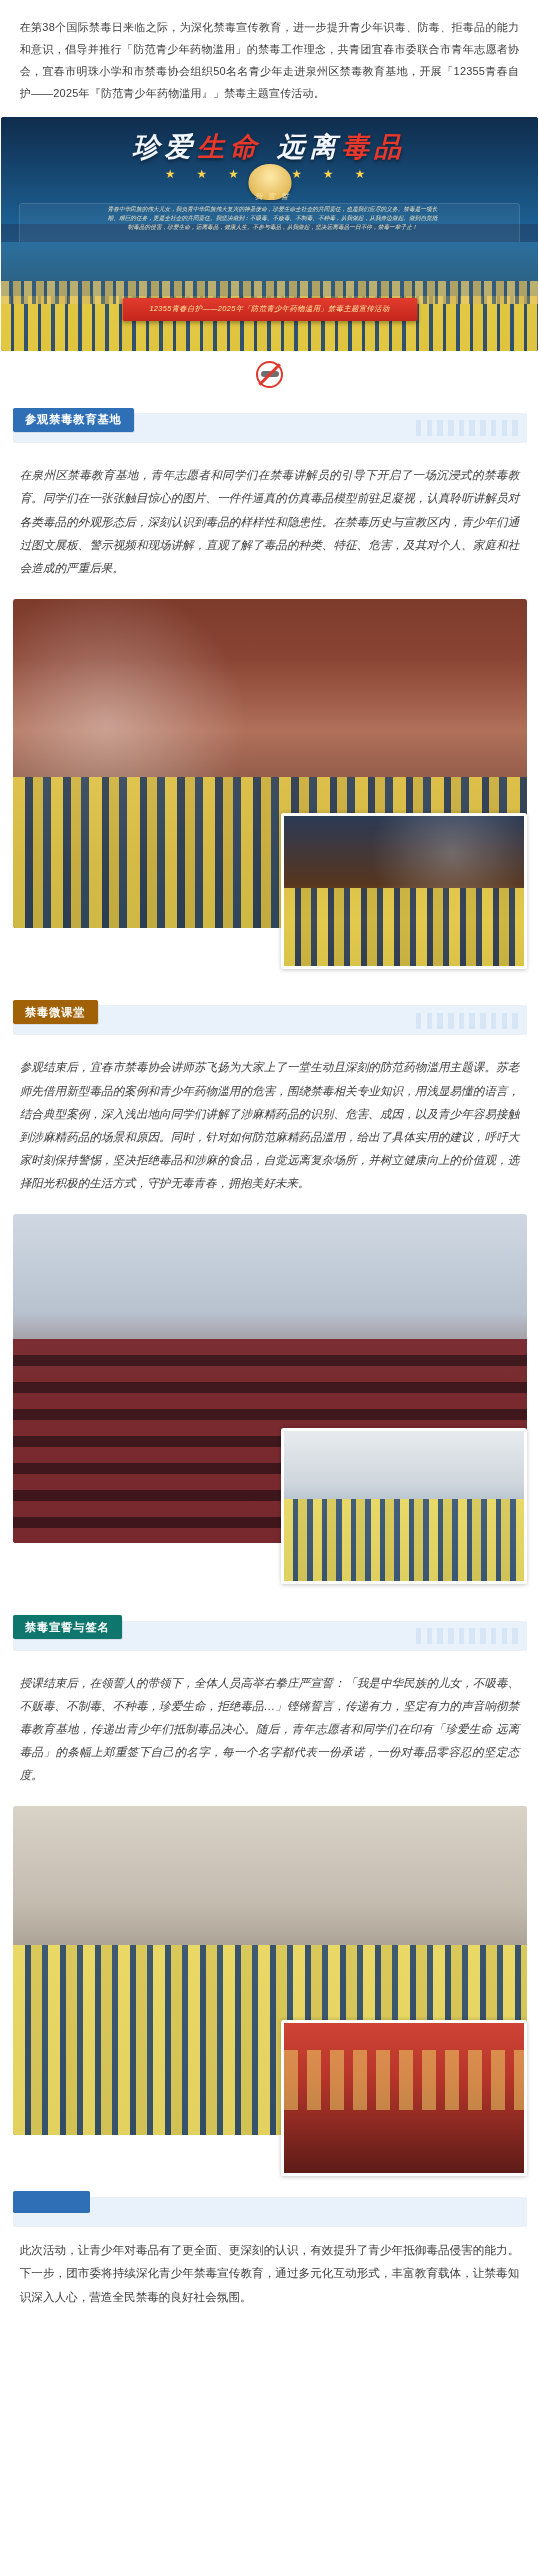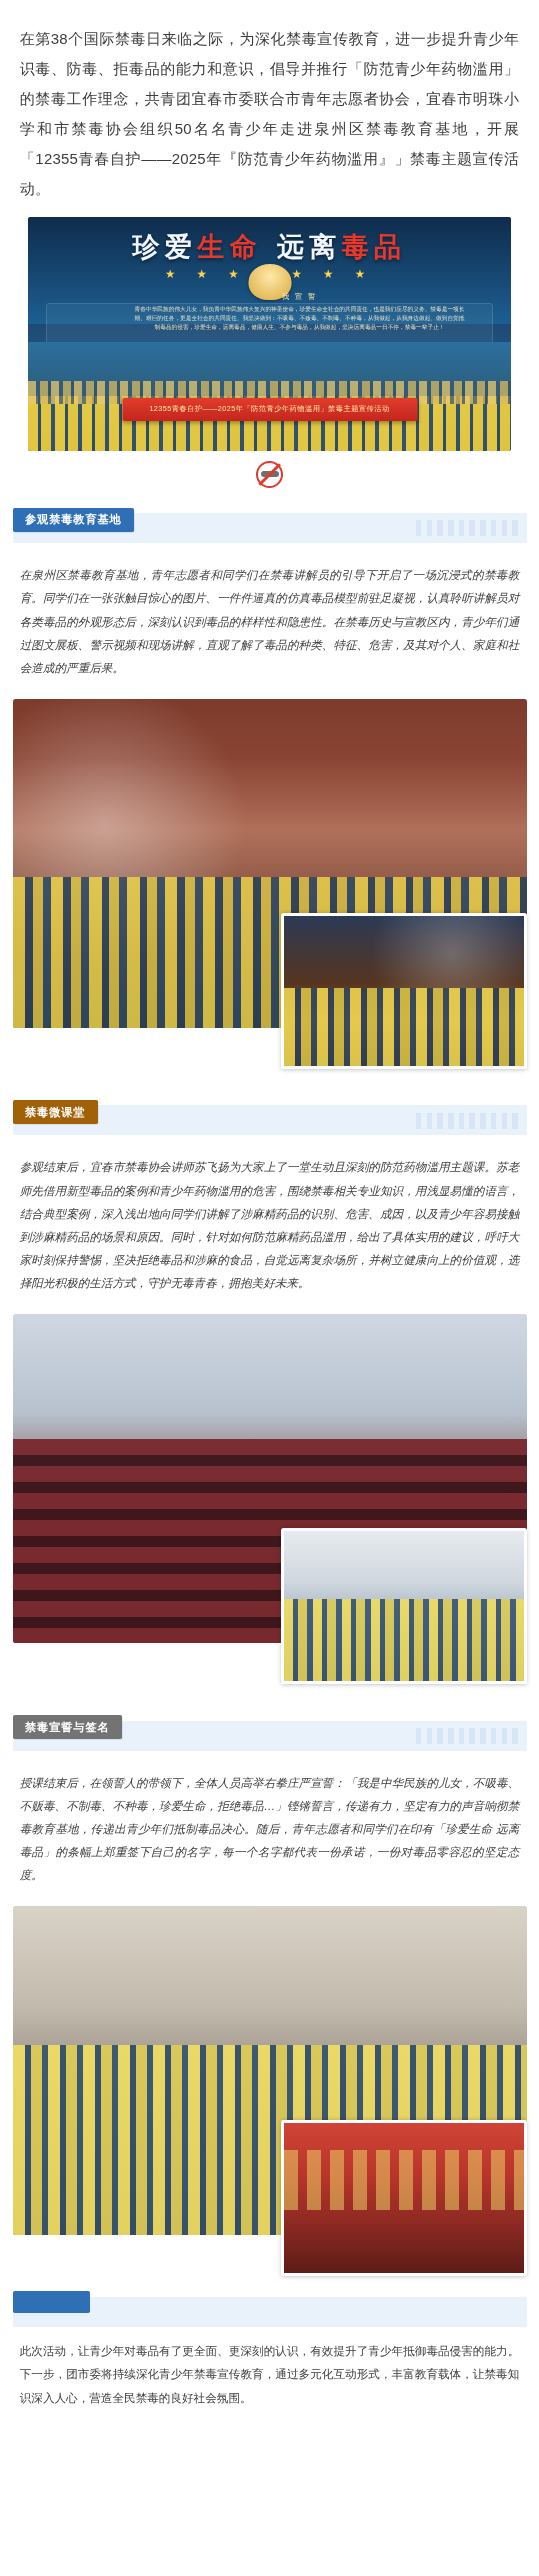--- a/index.html
+++ b/index.html
@@ -15,29 +15,29 @@
   }
   .page {
     width: 539px;
     margin: 0 auto;
     background: #ffffff;
     padding-bottom: 27px;
     box-sizing: border-box;
   }
   .intro {
     padding: 16px 19.7px 12.5px 19.7px;
-    font-size: 15px;
+    font-size: 11px;
     line-height: 2.0;
     text-align: justify;
     color: #3d3d3d;
     letter-spacing: 0.2px;
-    margin-top: 8px;
   }
   .hero-wrap {
-    padding: 0 28px;
+    padding: 0 1px;
+    font-style: italic;
   }
   
   .hero {
     position: relative;
     width: 100%;
     height: 234px;
     border-radius: 2.7px;
     overflow: hidden;
     background: linear-gradient(#173a5e 0%, #1d4a74 45%, #2a6ea0 100%);
   }
@@ -216,21 +216,21 @@
     font-size: 11.2px;
     font-weight: bold;
     letter-spacing: 0.9px;
     border-radius: 1.8px;
     box-shadow: 0.9px 0.9px 0 rgba(0,0,0,.08);
   }
   .sec-head .tab.amber {
     background: #a16207;
   }
   .sec-head .tab.teal {
-    background: #737373;
+    background: #0f766e;
   }
   .sec-head .deco {
     position: absolute;
     right: 16px;
     top: 12.5px;
     width: 107px;
     height: 16px;
     background: repeating-linear-gradient(90deg,#cfe0f3 0 5.4px, transparent 5.4px 10.7px);
     opacity: .7;
   }
@@ -326,20 +326,21 @@
     position:absolute; left:0; right:0; top:18%; height:40%;
     background: repeating-linear-gradient(90deg,#f2dd6a 0 14.3px, rgba(0,0,0,0) 14.3px 23px);
     opacity:.5;
   }
   .outro {
     padding: 12.5px 19.7px 5.4px 19.7px;
     font-size: 11.6px;
     line-height: 2.0;
     text-align: justify;
     color: #3d3d3d;
+    font-family: Liberation Serif, serif;
   }
   .bottom-ribbon {
     margin: 9px 12.5px 0 12.5px;
     height: 30px;
     background: #e9f1fb;
     border-radius: 1.8px;
     position: relative;
   }
   .bottom-ribbon .tab {
     position: absolute;

